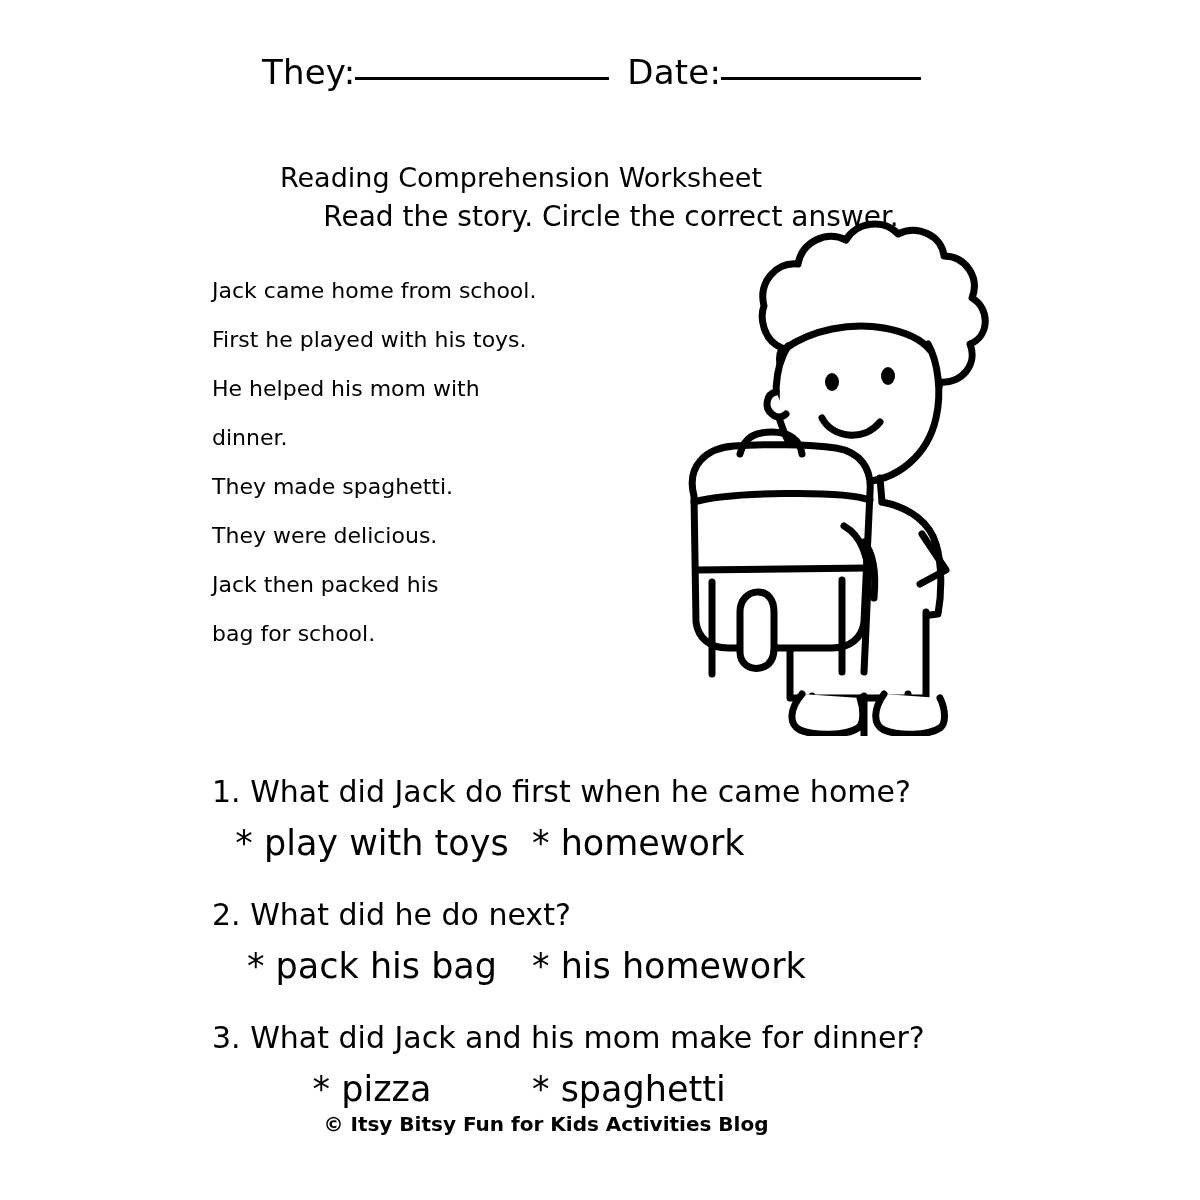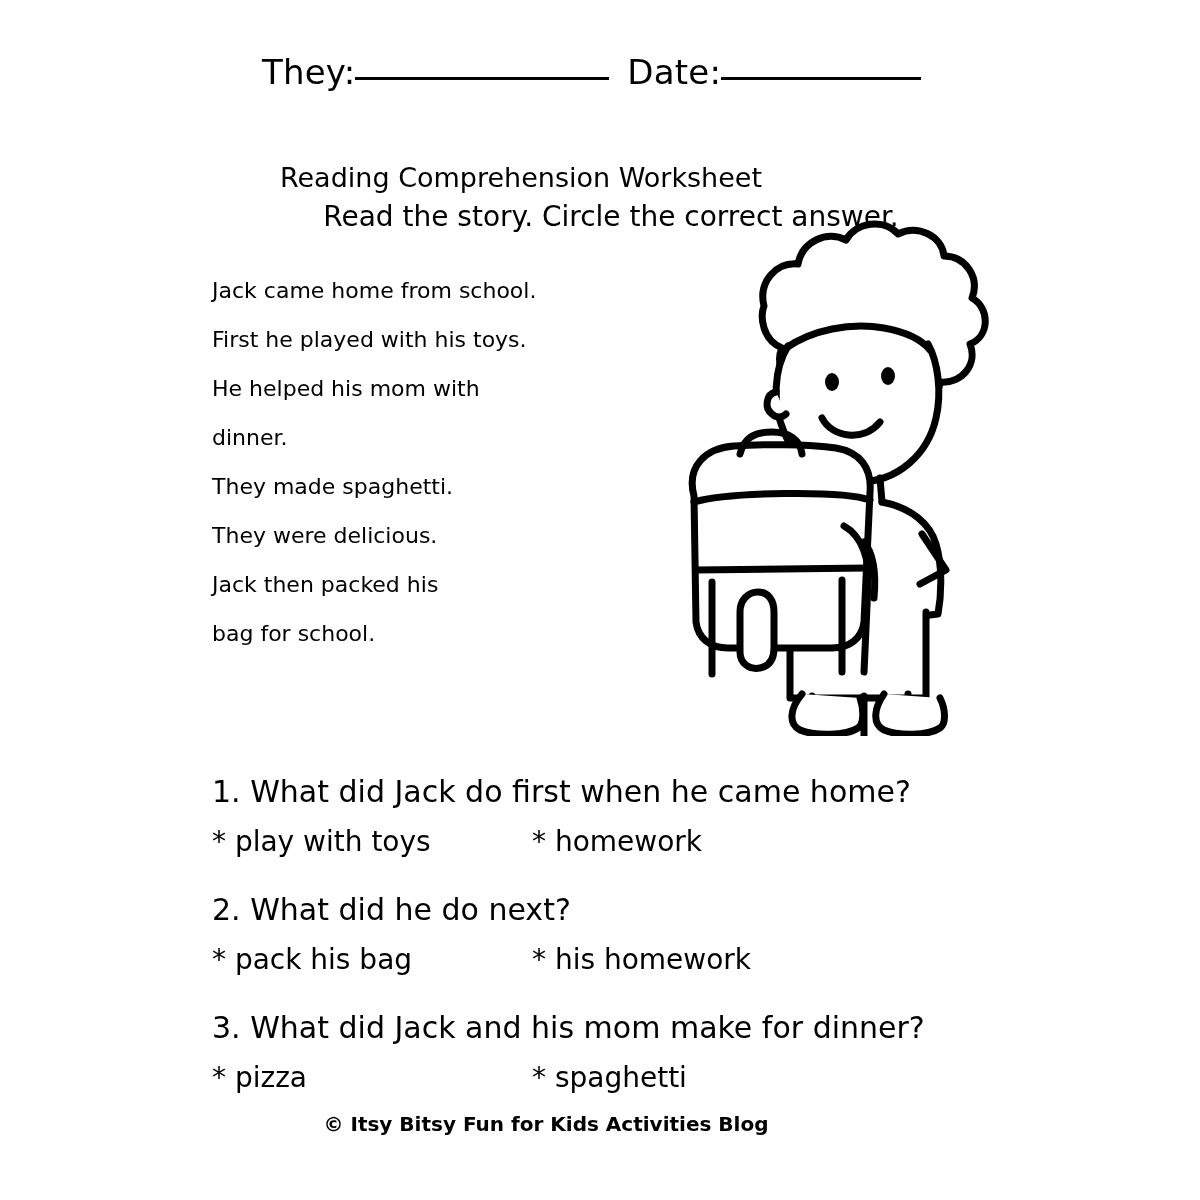--- a/index.html
+++ b/index.html
@@ -89,21 +89,22 @@
   }
   .q-num { }
   .q-text { }
   .answers {
     display: block;
     margin: 14px 0 34px 0;
     white-space: nowrap;
   }
   .ans {
     display: inline-block;
-    font-size: 28px;
+    font-size: 35px;
+    text-align: center;
   }
   .ans-a { width: 320px; }
   .ans-b { }
 
   
   .footer {
     position: absolute;
     left: 0;
     top: 1112px;
     width: 1052px;

